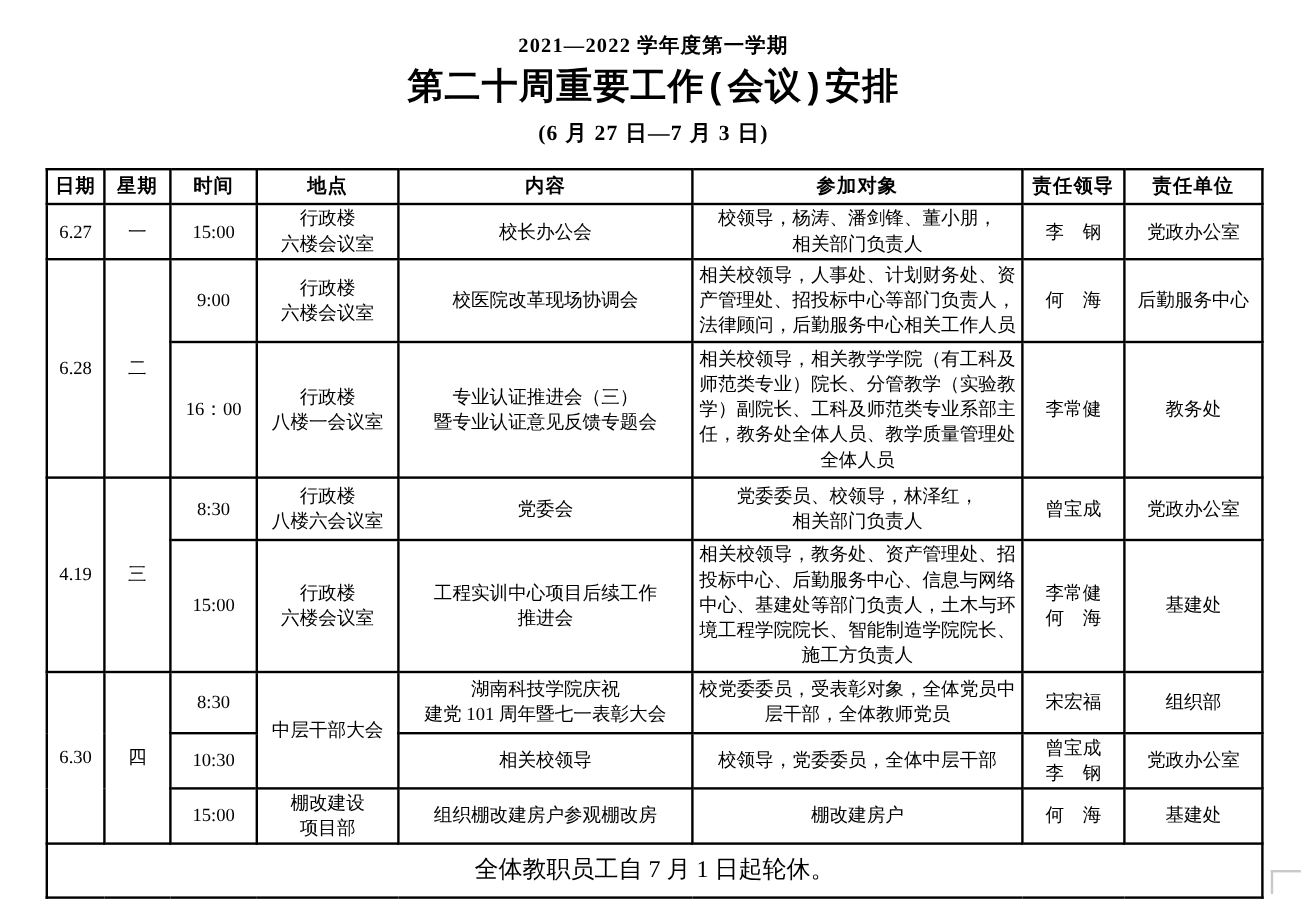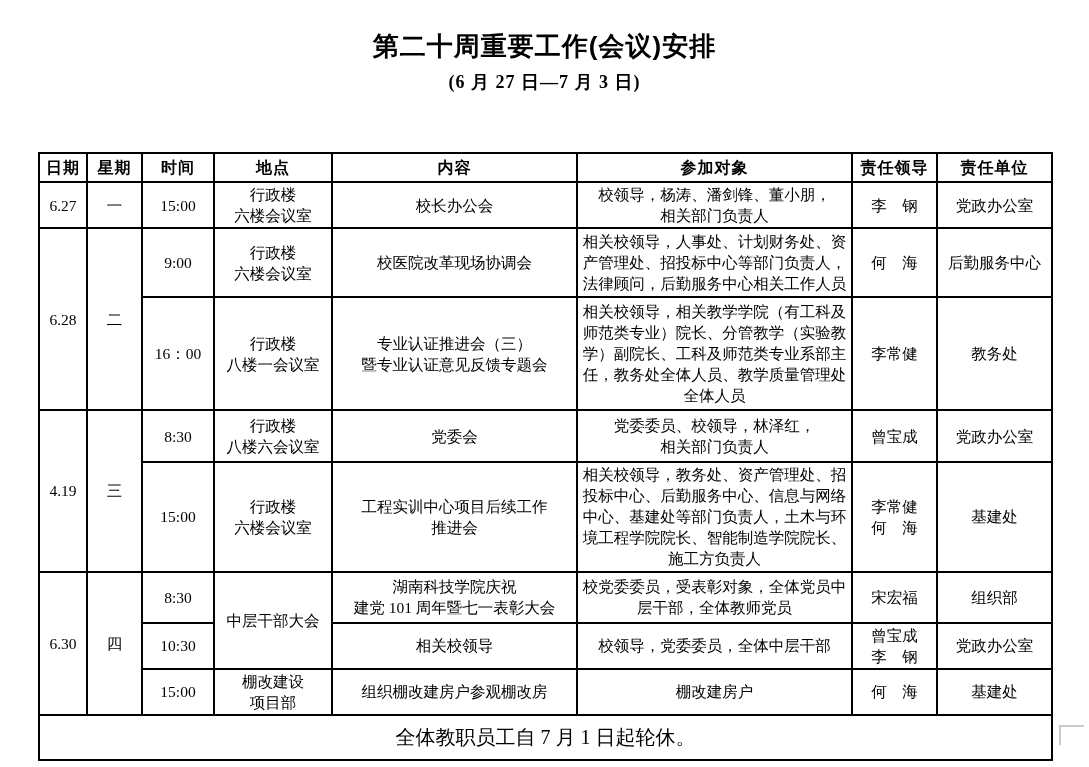--- a/index.html
+++ b/index.html
@@ -4,27 +4,27 @@
 <style>
   html,body{margin:0;padding:0;}
   body{
     width:1089px;height:767px;position:relative;overflow:hidden;
     background:#ffffff;color:#000000;
     font-family:"Liberation Serif","DejaVu Serif",serif;
   }
   .title-block{position:absolute;top:26px;left:0;width:100%;text-align:center;}
   .title-line1{font-size:17px;font-weight:bold;letter-spacing:1px;}
   .title-line2{
-    font-size:26px;font-weight:bold;letter-spacing:1px;margin-top:3px;
-    font-family:Liberation Sans, sans-serif;
+    font-size:30px;font-weight:bold;letter-spacing:1px;margin-top:3px;
+    font-family:Liberation Mono, monospace;
   }
   .title-line3{font-size:18px;font-weight:bold;margin-top:6px;letter-spacing:1px;}
 
   table.schedule{
-    position:absolute;left:38px;top:152px;width:1013px;
+    position:absolute;left:38px;top:140px;width:1013px;
     border-collapse:collapse;table-layout:fixed;
   }
   .schedule th,.schedule td{
     border:2px solid #000000;
     text-align:center;vertical-align:middle;
     white-space:pre-line;
     padding:1px 3px;
     font-size:15.5px;line-height:1.36;
     box-sizing:border-box;
     overflow:hidden;
@@ -35,20 +35,21 @@
   .resize-handle{
     position:absolute;left:1059px;top:725px;width:23px;height:18px;
     border-top:2px solid #c9c9c9;border-left:2px solid #c9c9c9;
     background:transparent;
   }
 </style>
 </head>
 <body>
 
 <div class="title-block">
+  <div class="title-line1">2021—2022 学年度第一学期</div>
   <div class="title-line2">第二十周重要工作(会议)安排</div>
   <div class="title-line3">(6 月 27 日—7 月 3 日)</div>
 </div>
 
 <table class="schedule">
   <colgroup>
     <col style="width:48px">
       <col style="width:55px">
       <col style="width:72px">
     <col style="width:118px">

